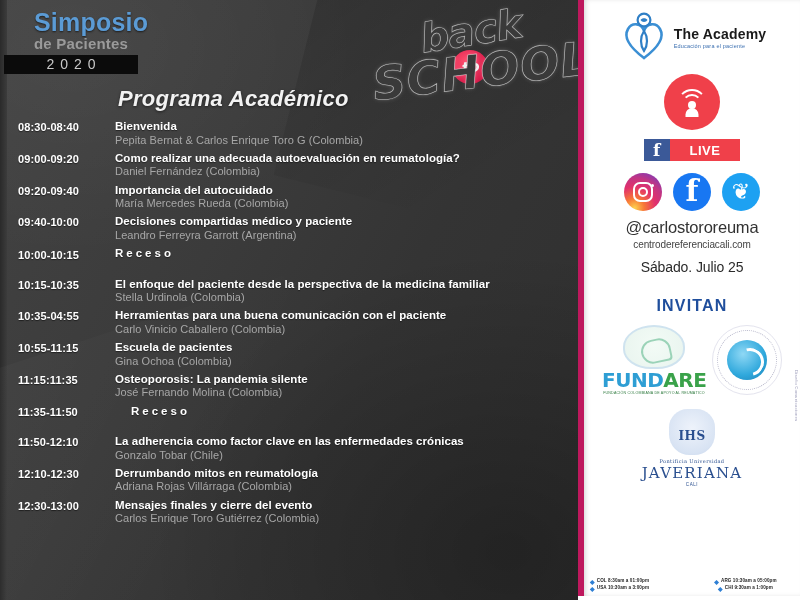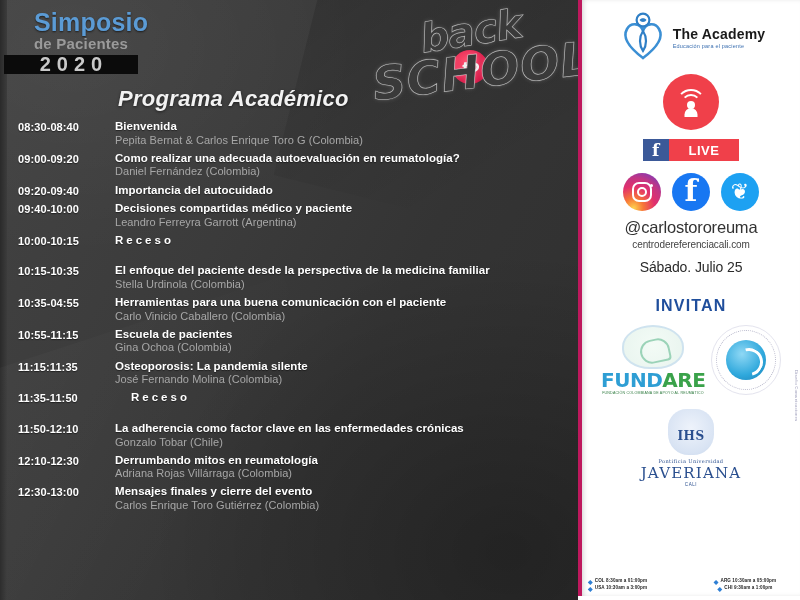--- a/index.html
+++ b/index.html
@@ -43,21 +43,21 @@
   }
   #depacientes {
     font-size:15px; font-weight:700; color:#9a9a9a;
     letter-spacing:.2px; line-height:1.15; margin-top:-1px;
   }
   #year-bar {
     margin-top:3px; margin-left:-30px;
     width:134px; height:19px; background:#0b0b0b;
     display:flex; align-items:center; justify-content:center;
   }
-  #year { font-size:20px; font-weight:700; color:#c9c9c9; letter-spacing:6px; padding-left:6px; }
+  #year { font-size:14px; font-weight:400; color:#c9c9c9; letter-spacing:6px; padding-left:6px; }
 
   
   #programa {
     position:absolute; left:118px; top:86px;
     font-size:22px; font-style:italic; font-weight:700;
     color:#f2f2f2; letter-spacing:.3px;
     text-shadow:0 1px 3px rgba(0,0,0,.55);
   }
 
   
@@ -94,21 +94,21 @@
   .title.break { letter-spacing:3px; }
   .speaker {
     font-size:11px; font-weight:400; color:#a7a7a7;
     letter-spacing:.05px; line-height:1.2; margin-top:0px;
   }
 
   
   #right {
     position:relative; width:222px; height:596px;
     background:#ffffff; overflow:hidden;
-    border-left:4px solid #be185d;
+    border-left:6px solid #be185d;
     box-shadow:inset 3px 0 6px -3px rgba(0,0,0,.25);
   }
   #right-inner{ position:absolute; inset:0; padding-top:6px; text-align:center; }
 
   
   #academy { display:flex; align-items:center; justify-content:center; gap:4px; margin-top:6px; }
   #academy-mark { width:52px; height:52px; position:relative; }
   #academy-txt { text-align:left; }
   #academy-name {
     font-size:14px; font-weight:700; color:#1a1a1a; line-height:1;
@@ -294,20 +294,21 @@
           <div class="time">09:00-09:20</div>
           <div class="info">
             <div class="title">Como realizar una adecuada autoevaluación en reumatología?</div>
             <div class="speaker">Daniel Fernández (Colombia)</div>
           </div>
         </div>
         <div class="row" style="margin-bottom: 5px;">
           <div class="time">09:20-09:40</div>
           <div class="info">
             <div class="title">Importancia del autocuidado</div>
+            <div class="speaker">María Mercedes Rueda (Colombia)</div>
           </div>
         </div>
         <div class="row" style="margin-bottom: 5px;">
           <div class="time">09:40-10:00</div>
           <div class="info">
             <div class="title">Decisiones compartidas médico y paciente</div>
             <div class="speaker">Leandro Ferreyra Garrott (Argentina)</div>
           </div>
         </div>
         <div class="row" style="margin-bottom: 17px; align-items: flex-end;">

